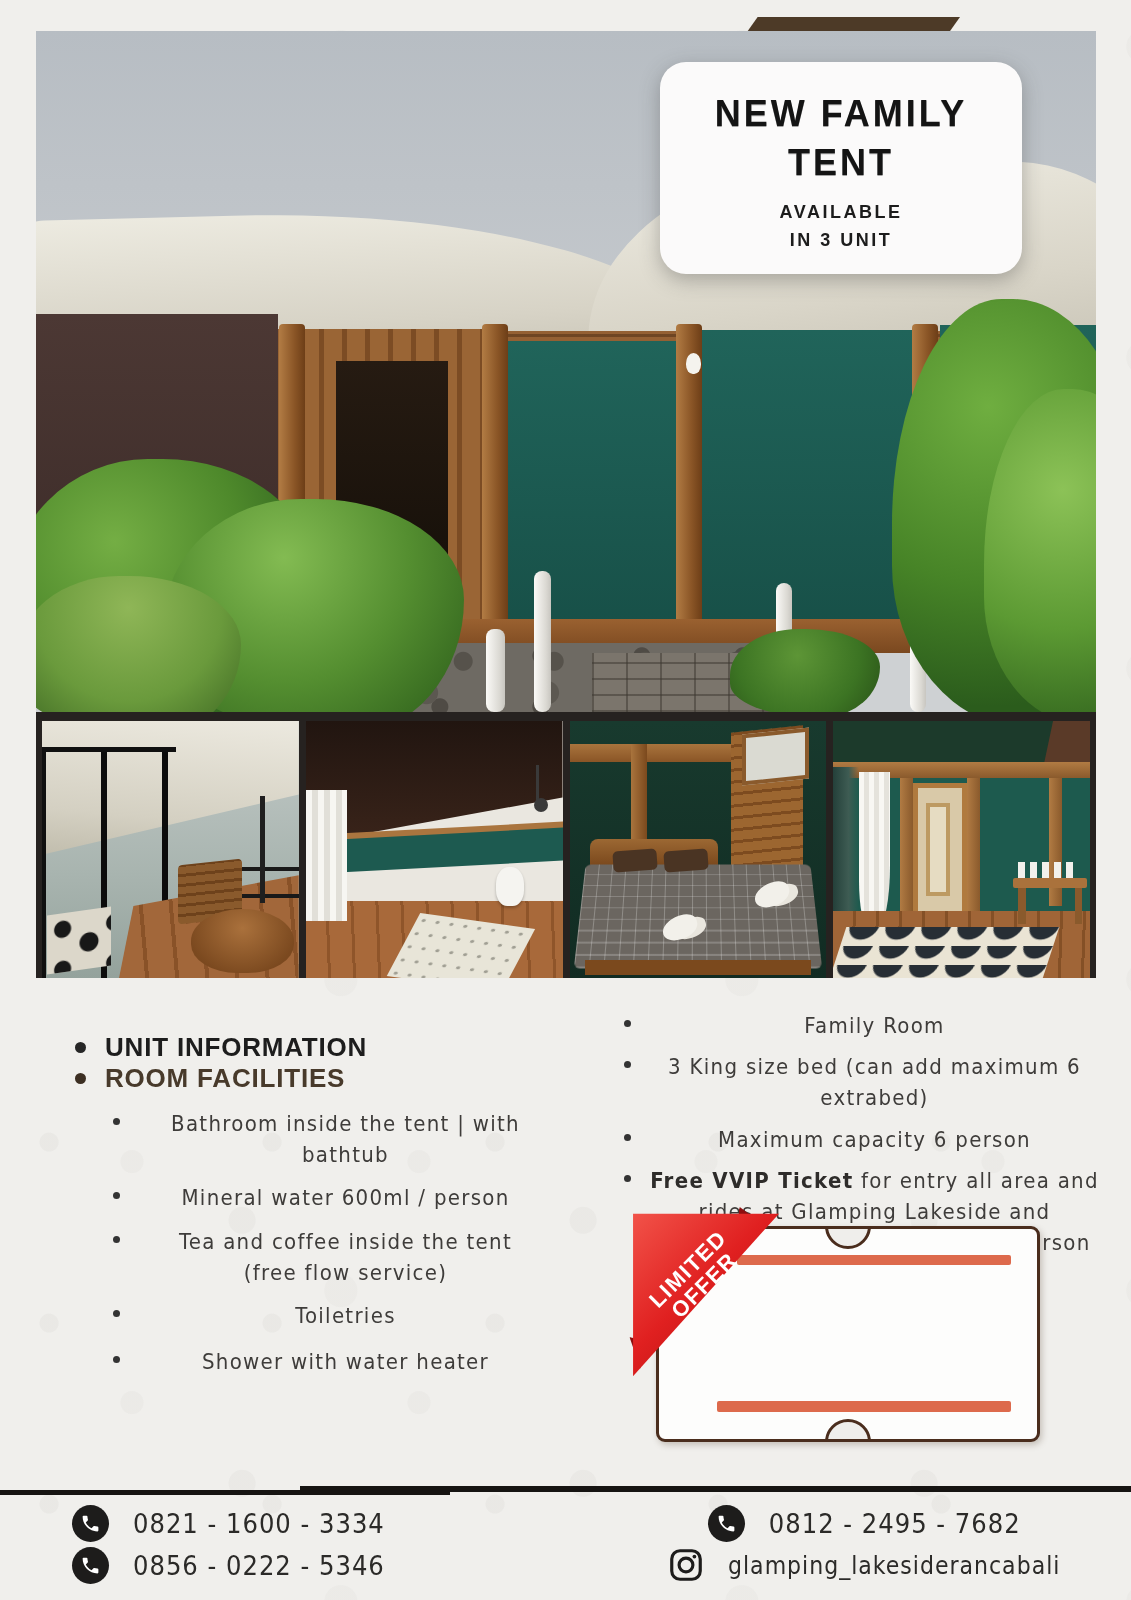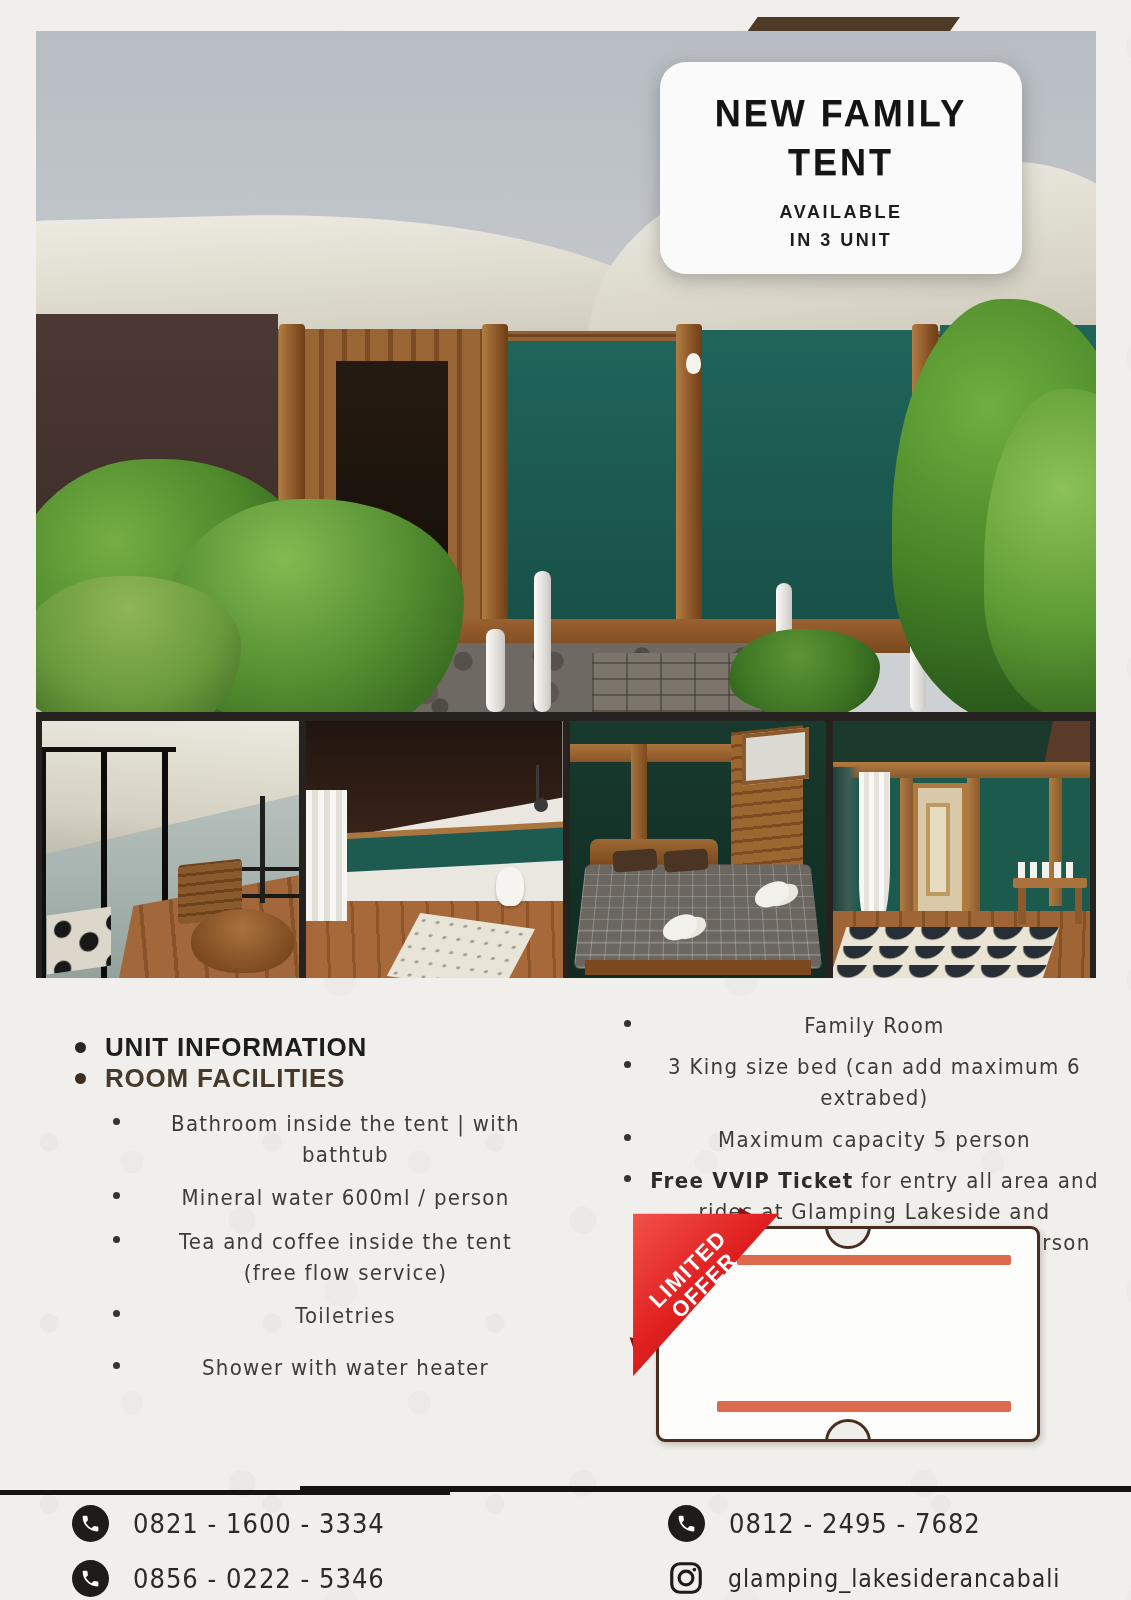--- a/index.html
+++ b/index.html
@@ -224,21 +224,21 @@
     background:linear-gradient(135deg,#f2544a 0%,#e02020 45%,#c01414 75%,#a90f0f 100%);
     clip-path:polygon(2% 1%,98% 1%,2% 99%); }
   #ribbon-text { position:absolute; left:-14px; top:42px; width:160px; text-align:center;
     transform:rotate(-45deg); color:#fff; font-weight:bold; font-size:22px; letter-spacing:1.5px;
     line-height:1.05; white-space:pre-line; }
 
   
   .divider { background:#161412; }
   #divider-right { left:300px; top:1486px; width:831px; height:6px; }
   #divider-left { left:0; top:1490px; width:450px; height:5px; }
-  .contact-group { display:flex; flex-direction:column; gap:17px; }
+  .contact-group { display:flex; flex-direction:column; gap:4px;align-items:center; }
   #contact-left { left:72px; top:1504px; }
   #contact-right { left:668px; top:1504px; }
   .contact-row { display:flex; align-items:center; gap:24px; height:38px; }
   .icon-circle { width:37px; height:37px; border-radius:50%; background:#1d1c1b;
     display:flex; align-items:center; justify-content:center; flex:0 0 auto; }
   .icon-circle svg { width:21px; height:21px; }
   .ig-box { width:36px; height:36px; display:flex; align-items:center; justify-content:center; flex:0 0 auto; }
   .contact-text { font-size:27px; color:#2b2a28; letter-spacing:1px;
     font-family:"DejaVu Sans", sans-serif; font-stretch:condensed; }
   .ig-text { font-size:24.5px; }
@@ -350,31 +350,31 @@
 
   <div class="abs" id="left-col">
     <div class="heading" id="room-info-heading">UNIT INFORMATION</div>
     <div class="heading" id="room-fac-heading">ROOM FACILITIES</div>
     <ul class="bullets">
       <li>Bathroom inside the tent | with
 bathtub</li>
       <li>Mineral water 600ml / person</li>
       <li>Tea and coffee inside the tent
 (free flow service)</li>
-      <li style="margin-bottom:21px">Toiletries</li>
+      <li style="margin-bottom:15px">Toiletries</li>
       <li>Shower with water heater</li>
     </ul>
   </div>
 
   <div class="abs" id="right-col">
     <ul class="bullets">
       <li>Family Room</li>
       <li>3 King size bed  (can add maximum  6
 extrabed)</li>
-      <li>Maximum capacity 5 person</li>
+      <li>Maximum capacity 6 person</li>
       <li><span class="bold-seg">Free VVIP Ticket</span><span> for entry all area and
 rides at Glamping Lakeside and
 Rengganis Rp 100.000 for each person</span></li>
     </ul>
   </div>
 
   <div class="abs" id="ticket-wrap">
     <div id="ticket-body">
       <div class="notch" id="notch-top"></div>
       <div class="notch" id="notch-bottom"></div>

